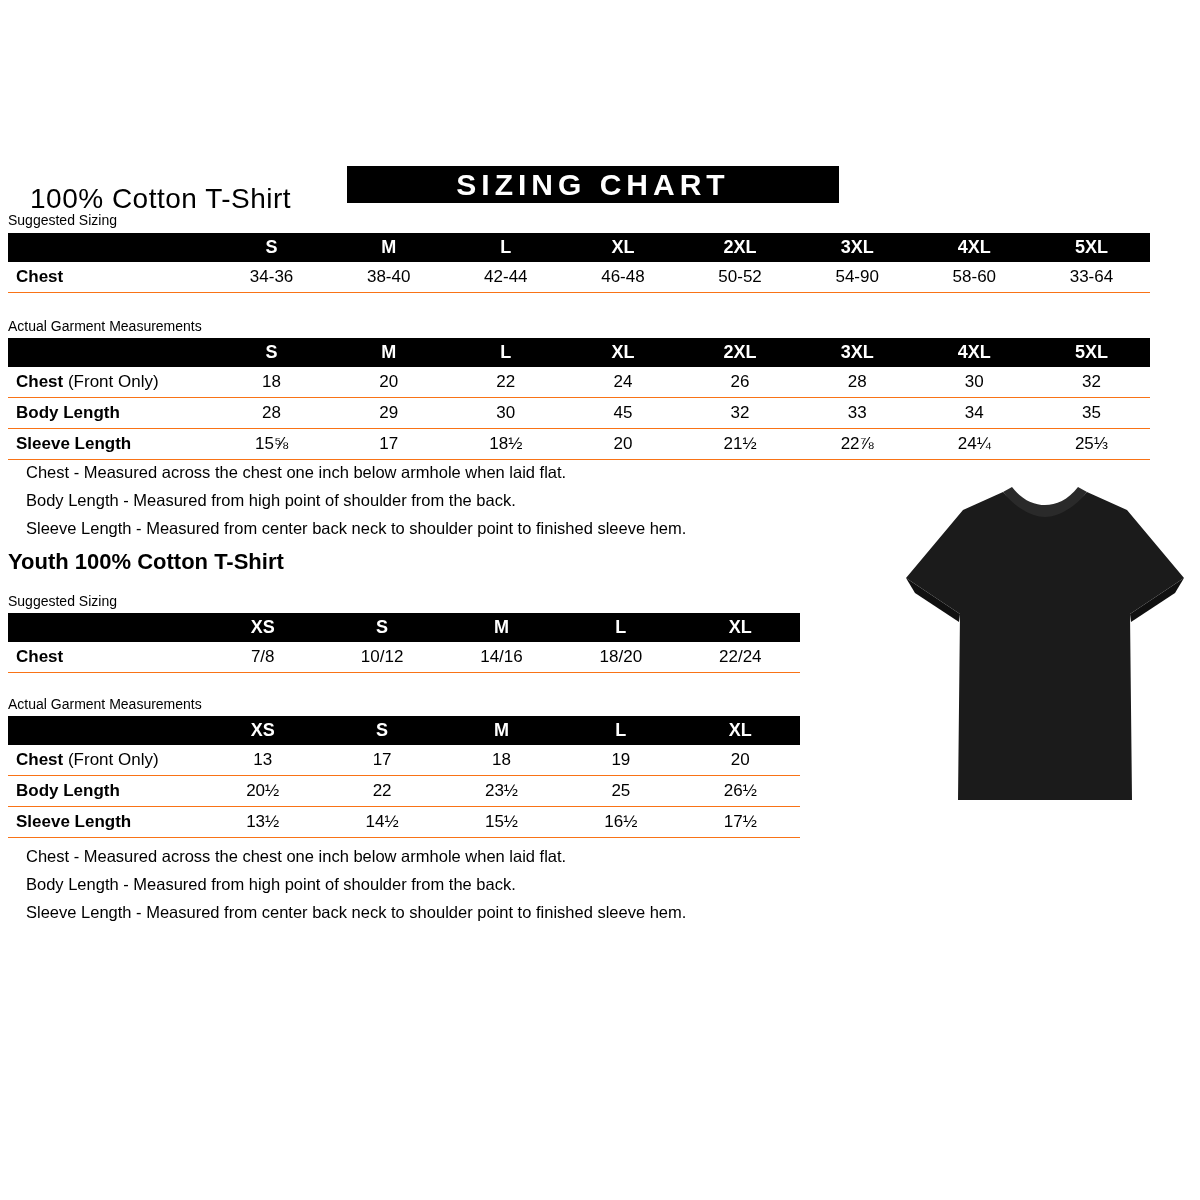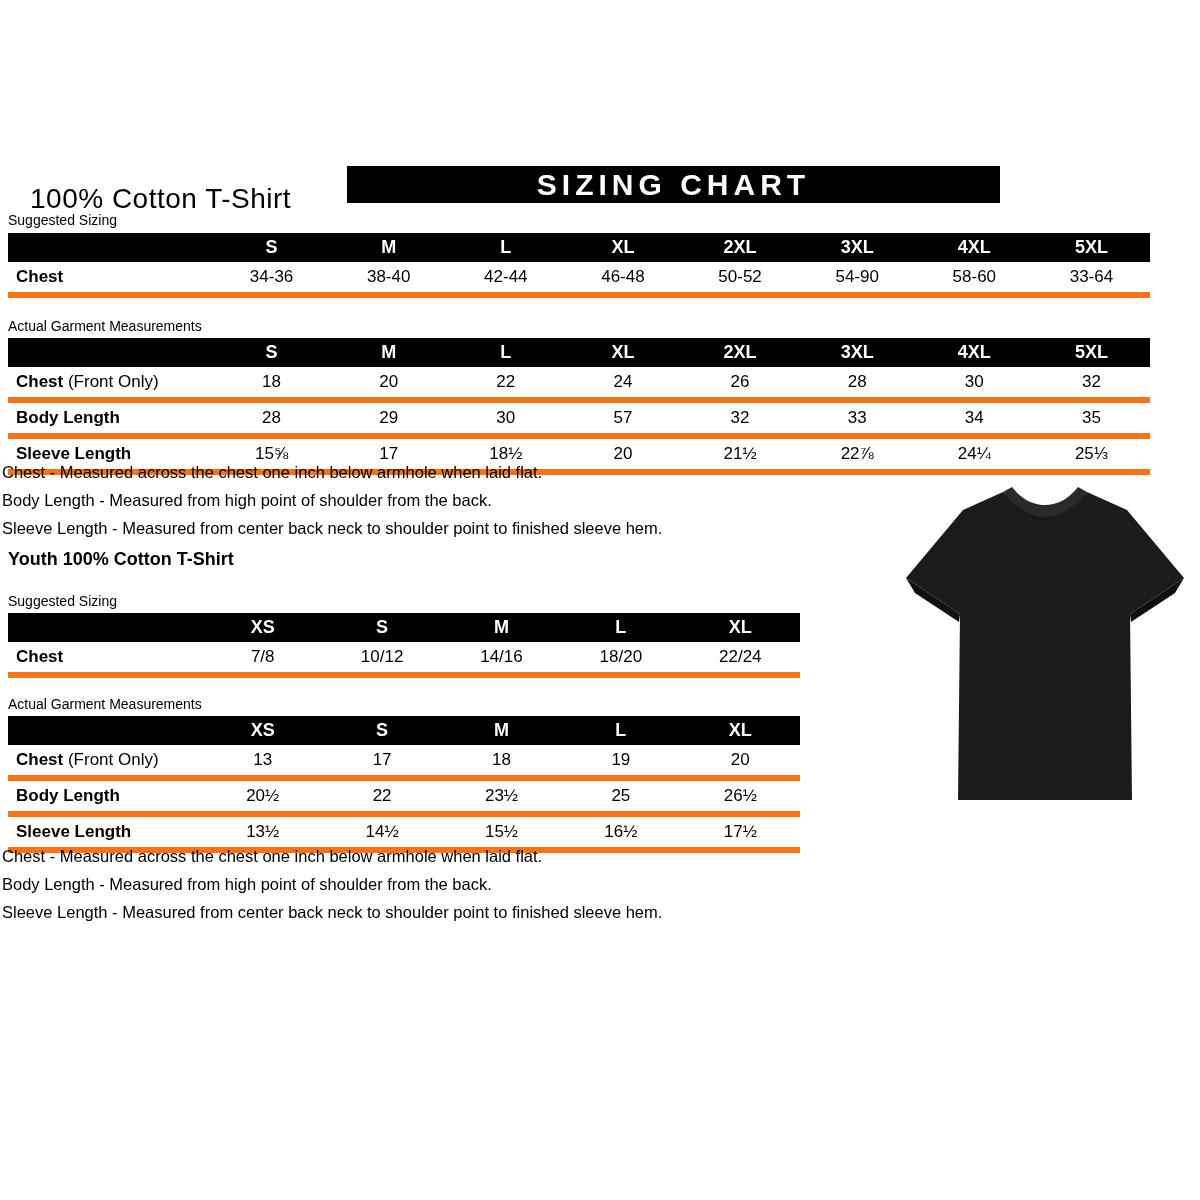--- a/index.html
+++ b/index.html
@@ -11,55 +11,55 @@
     position:relative;
     overflow:hidden;
   }
   .abs{position:absolute;}
   .page-title{
     left:30px;top:164px;
     font-size:28px;font-weight:400;
     letter-spacing:0.5px;
   }
   .banner{
-    left:347px;top:166px;width:653px;height:37px;
+    left:347px;top:166px;width:492px;height:37px;
     background:#000;color:#fff;
     font-size:30px;font-weight:bold;letter-spacing:5px;
     text-align:center;line-height:37px;
   }
   .section-label{font-size:14px;}
   .lbl-a1{left:8px;top:212px;}
   .lbl-a2{left:8px;top:318px;}
   .lbl-y1{left:8px;top:593px;}
   .lbl-y2{left:8px;top:696px;}
   .youth-title{
     left:8px;top:549px;
-    font-size:18px;font-weight:bold;
+    font-size:22px;font-weight:bold;
   }
   table{border-collapse:collapse;table-layout:fixed;}
   .t-adult1{left:8px;top:233px;width:1142px;}
   .t-adult2{left:8px;top:338px;width:1142px;}
   .t-youth1{left:8px;top:613px;width:792px;}
   .t-youth2{left:8px;top:716px;width:792px;}
   thead th{
     background:#000;color:#fff;
     font-weight:bold;font-size:18px;
     padding:4px 0;text-align:center;
   }
   tbody td{
     text-align:center;font-size:17px;
     padding:5px 0;
-    border-bottom:6px solid #f97316;
+    border-bottom:1px solid #f97316;
     background:#fff;
   }
   tbody td.rowlabel{
     text-align:left;padding-left:8px;
   }
   tbody td.rowlabel b{font-weight:bold;}
-  .notes{left:2px;}
+  .notes{left:26px;}
   .notes-adult{top:458px;}
   .notes-youth{top:842px;}
   .note{
     font-size:16.5px;line-height:28px;
     white-space:nowrap;
   }
   .tshirt-wrap{left:895px;top:476px;width:300px;height:338px;}
 </style>
 </head>
 <body>
@@ -147,21 +147,21 @@
           <td>26</td>
           <td>28</td>
           <td>30</td>
           <td>32</td>
         </tr>
         <tr>
           <td class="rowlabel"><b>Body Length</b></td>
           <td>28</td>
           <td>29</td>
           <td>30</td>
-          <td>57</td>
+          <td>45</td>
           <td>32</td>
           <td>33</td>
           <td>34</td>
           <td>35</td>
         </tr>
         <tr>
           <td class="rowlabel"><b>Sleeve Length</b></td>
           <td>15⅝</td>
           <td>17</td>
           <td>18½</td>

